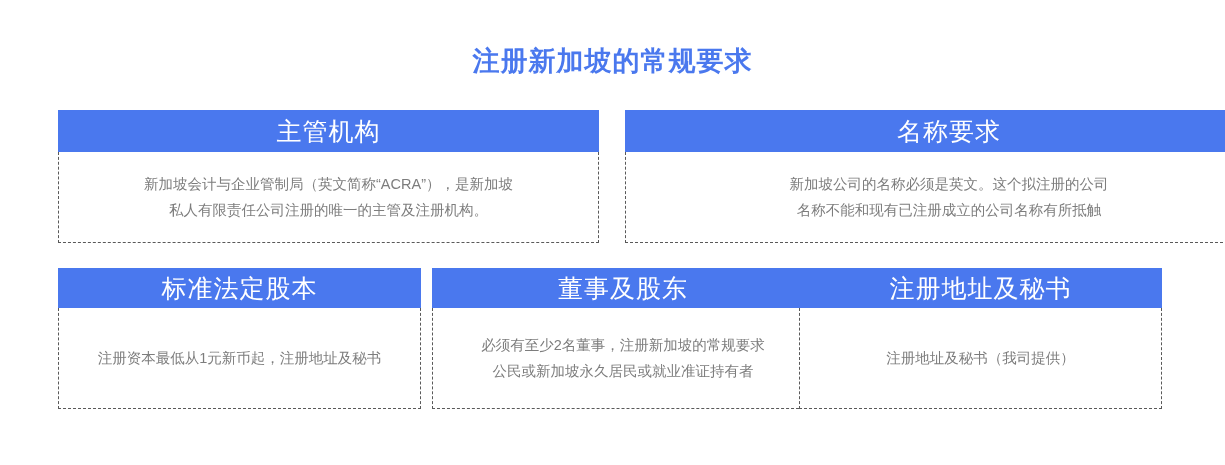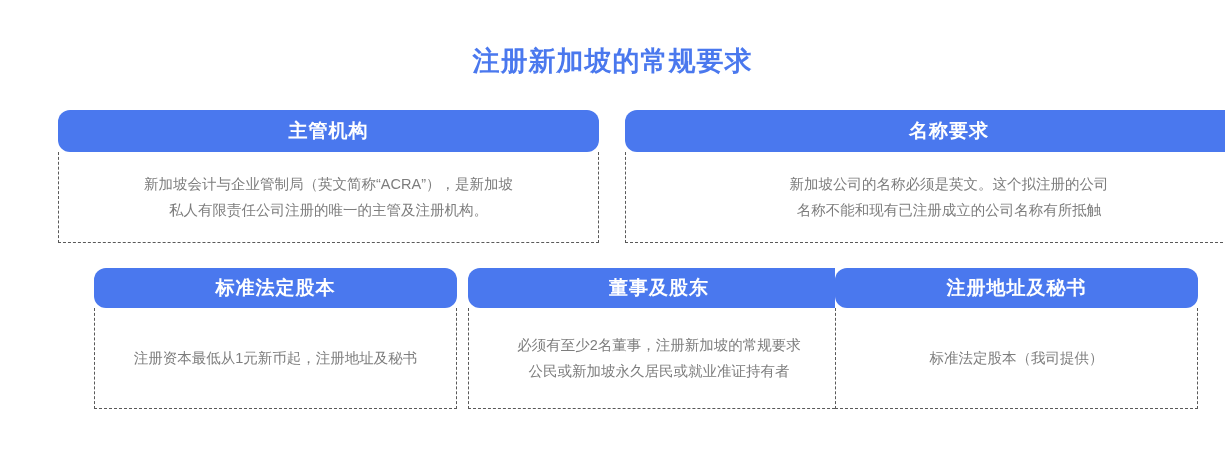--- a/index.html
+++ b/index.html
@@ -41,27 +41,26 @@
   
   .card {
     position: absolute;
     background: #ffffff;
   }
 
   .card-header {
     width: 100%;
     background: #4a78ee;
     color: #ffffff;
-    font-size: 19px;
-    font-weight: bold;
+    font-size: 25px;
+    font-weight: normal;
     letter-spacing: 1px;
     display: flex;
     align-items: center;
     justify-content: center;
-    border-radius: 12px;
   }
 
   .card-body {
     width: 100%;
     border: 1px dashed #595959;
     border-top: none;
     display: flex;
     align-items: center;
     justify-content: center;
     text-align: center;
@@ -79,21 +78,21 @@
 
   
   .card.row-top { top: 110px; height: 133px; }
   .card.row-top .card-header { height: 42px; }
   .card.row-top .card-body  { height: 91px; justify-content: flex-end; }
 
   .card.c1 { left: 58px;  width: 541px; }
   .card.c2 { left: 625px; width: 648px; }
 
   
-  .card.row-bottom { top: 268px; height: 141px; margin-left: 36px; }
+  .card.row-bottom { top: 268px; height: 141px; }
   .card.row-bottom .card-header { height: 40px; }
   .card.row-bottom .card-body  { height: 101px; }
 
   .card.c3 { left: 58px;  width: 363px; }
   .card.c4 { left: 432px; width: 382px; }
   .card.c5 { left: 799px; width: 363px; }
 </style>
 </head>
 <body>
 
@@ -128,17 +127,17 @@
     <div class="card-header">董事及股东</div>
     <div class="card-body">
       <span class="body-text">必须有至少2名董事，注册新加坡的常规要求
 公民或新加坡永久居民或就业准证持有者</span>
     </div>
   </div>
 
   <div class="card row-bottom c5">
     <div class="card-header">注册地址及秘书</div>
     <div class="card-body">
-      <span class="body-text">标准法定股本（我司提供）</span>
+      <span class="body-text">注册地址及秘书（我司提供）</span>
     </div>
   </div>
 
 </div>
 
 </body></html>

